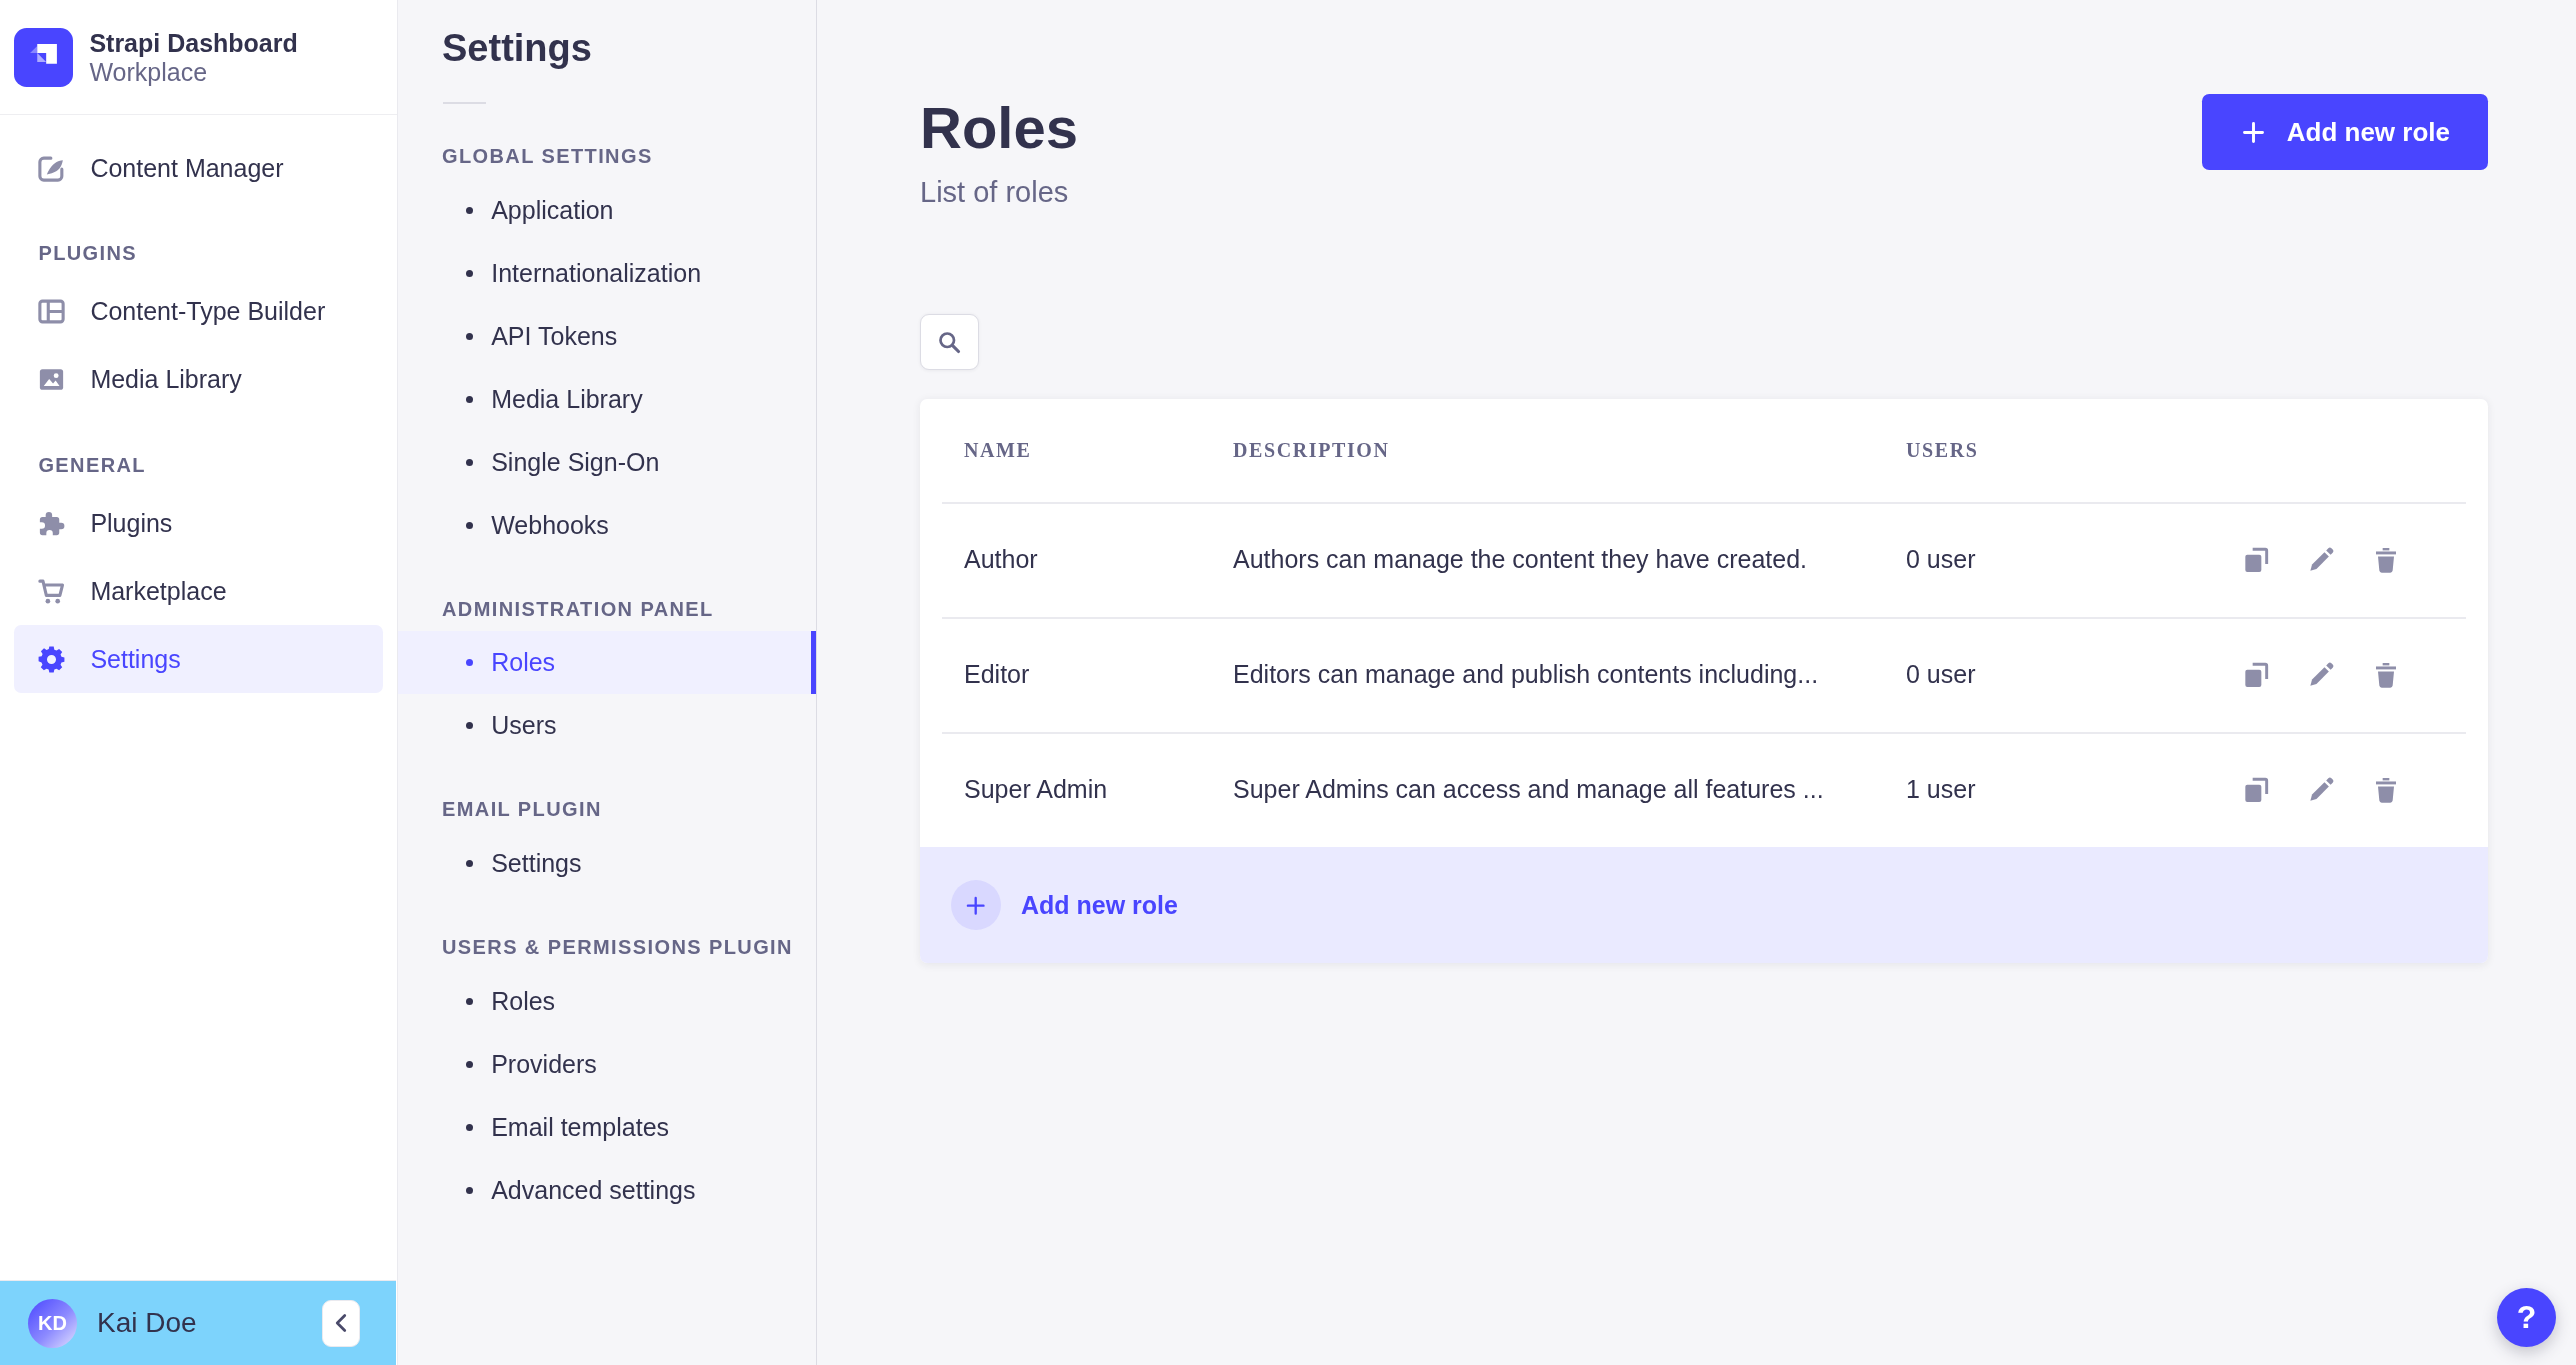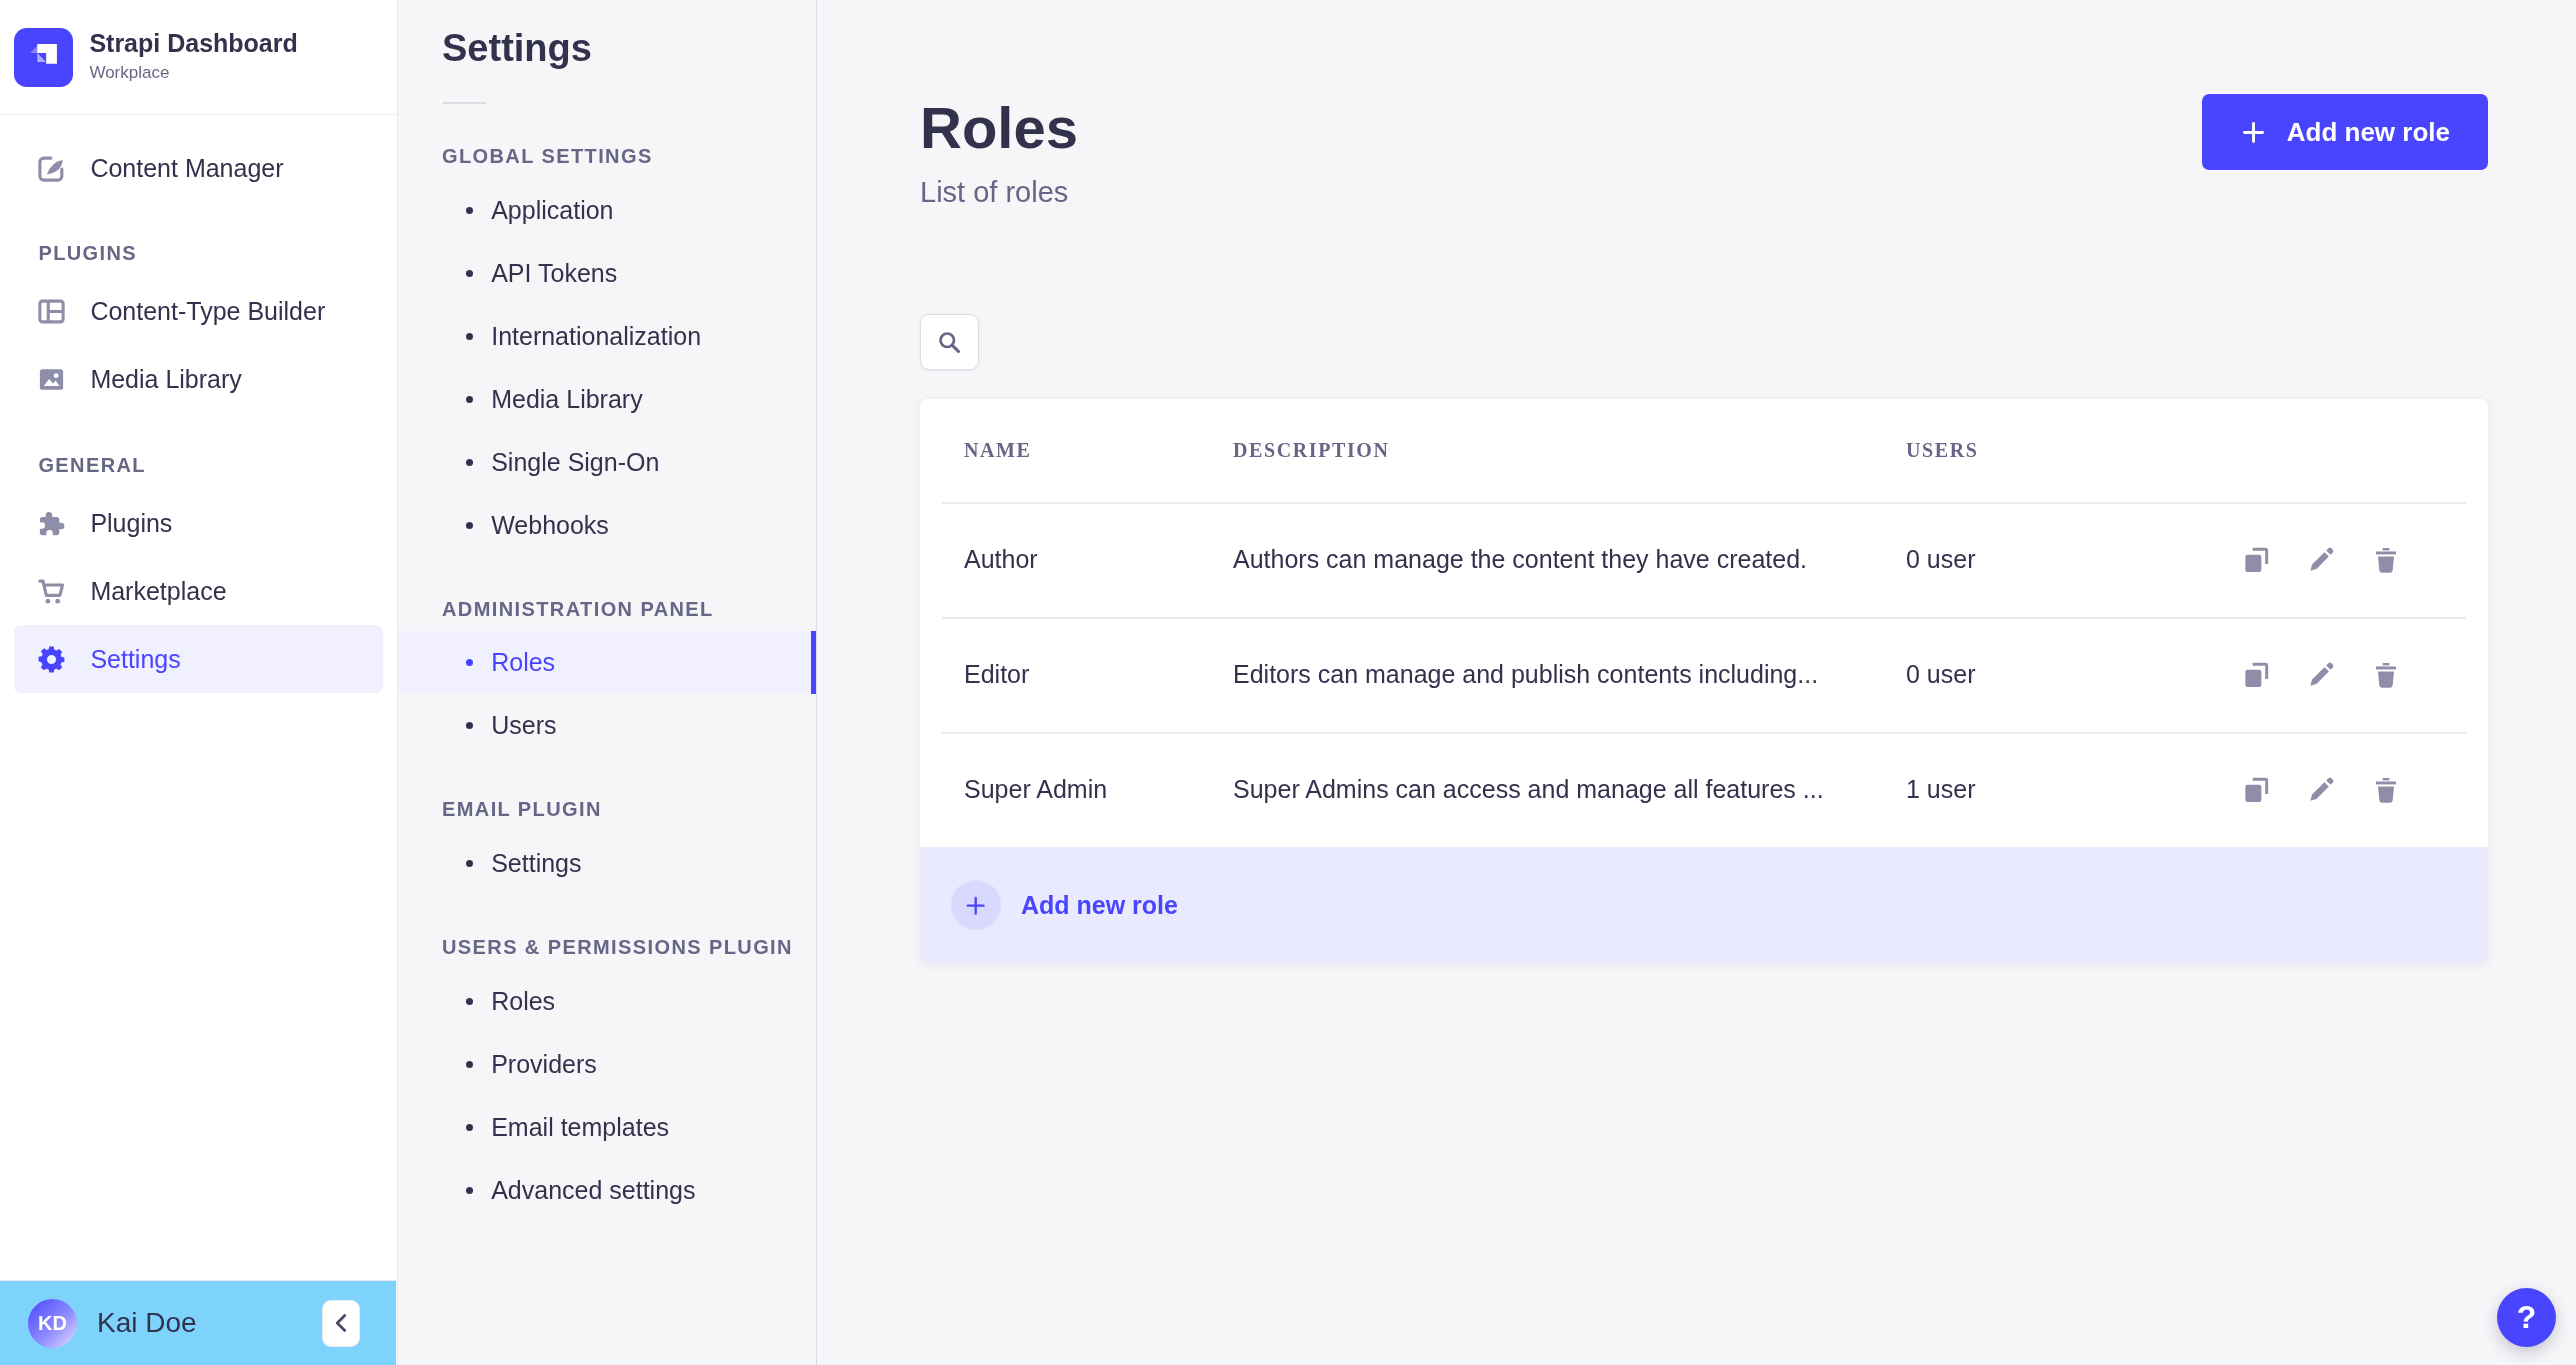--- a/index.html
+++ b/index.html
@@ -19,21 +19,21 @@
   }
   .brand {
     height:115px; border-bottom:1.8px solid #eeeef1;
     display:flex; align-items:center; padding-left:14.4px; gap:16px;
   }
   .brand-logo {
     width:59px; height:59px; border-radius:12.6px; background:#4945ff;
     flex:none; display:flex; align-items:center; justify-content:center;
   }
   .brand-title { font-size:25px; line-height:31px; font-weight:700; color:#32324d; }
-  .brand-sub   { font-size:17px; line-height:27px; color:#666687; }
+  .brand-sub   { font-size:25px; line-height:27px; color:#666687; }
 
   .nav { padding:0 14.4px; margin-top:19px; }
   .nav-section-label, .subnav-section-label {
     display:block; font-size:20px; font-weight:700; letter-spacing:.07em;
     color:#666687; text-transform:uppercase;
   }
   .nav-section-label { margin:40px 0 12.6px 24px; }
   .nav-row {
     height:68px; border-radius:7.2px; display:flex; align-items:center;
     padding-left:21.6px; gap:23.4px; font-size:25px; color:#32324d; cursor:pointer;
@@ -220,25 +220,25 @@
   <div class="subnav-divider"></div>
 
   <span class="subnav-section-label">GLOBAL SETTINGS</span>
   <ul class="subnav-list">
     <li class="subnav-item">
         <span class="bullet"></span>
         <span>Application</span>
       </li>
     <li class="subnav-item">
         <span class="bullet"></span>
+        <span>Internationalization</span>
+      </li>
+    <li class="subnav-item">
+        <span class="bullet"></span>
         <span>API Tokens</span>
-      </li>
-    <li class="subnav-item">
-        <span class="bullet"></span>
-        <span>Internationalization</span>
       </li>
     <li class="subnav-item">
         <span class="bullet"></span>
         <span>Media Library</span>
       </li>
     <li class="subnav-item">
         <span class="bullet"></span>
         <span>Single Sign-On</span>
       </li>
     <li class="subnav-item">

